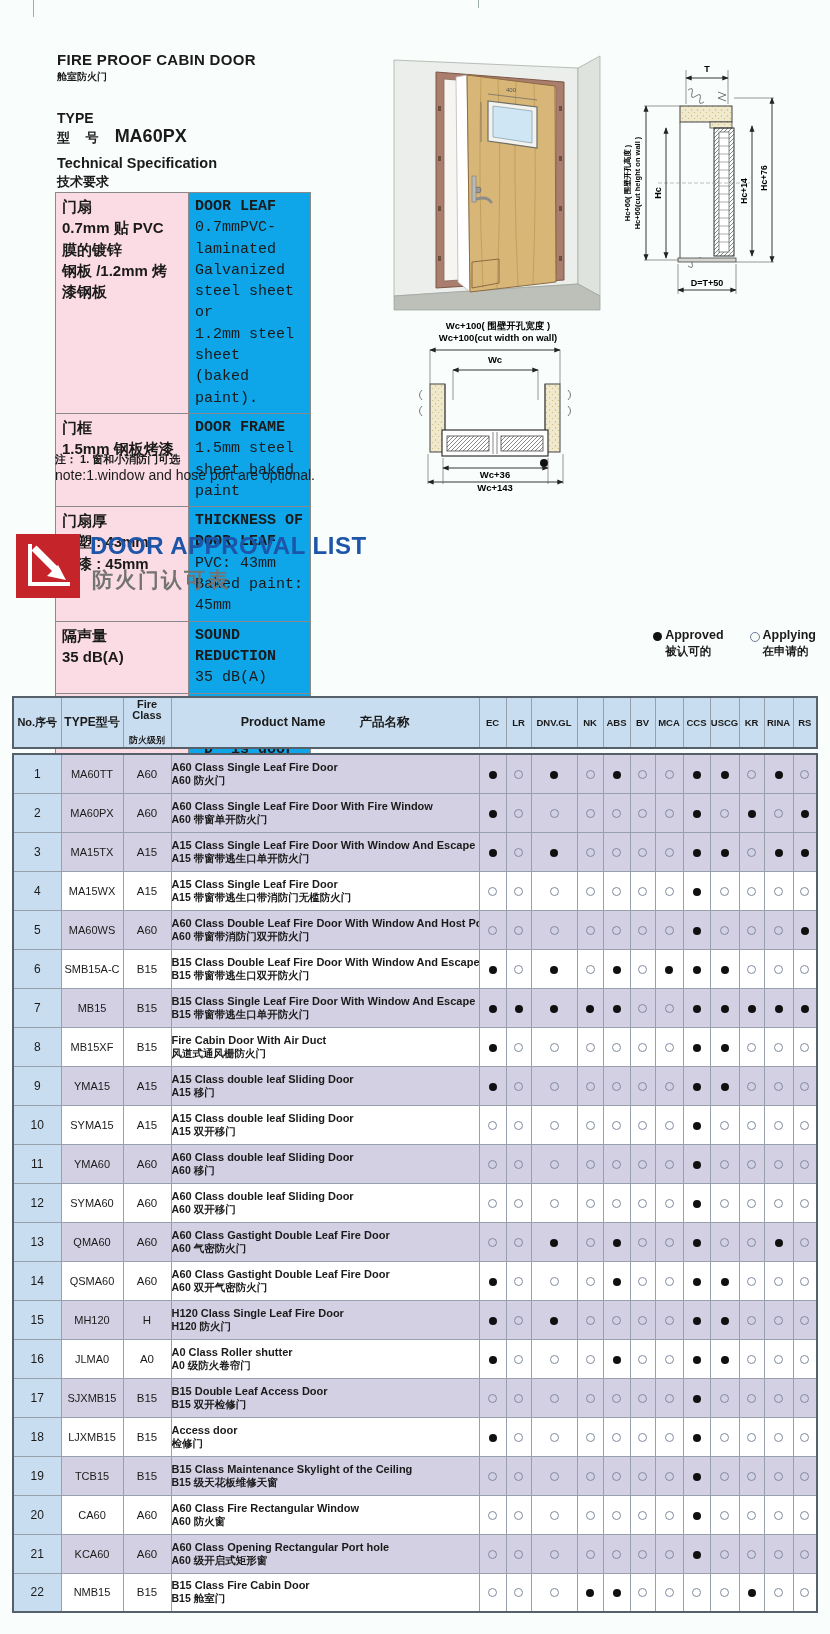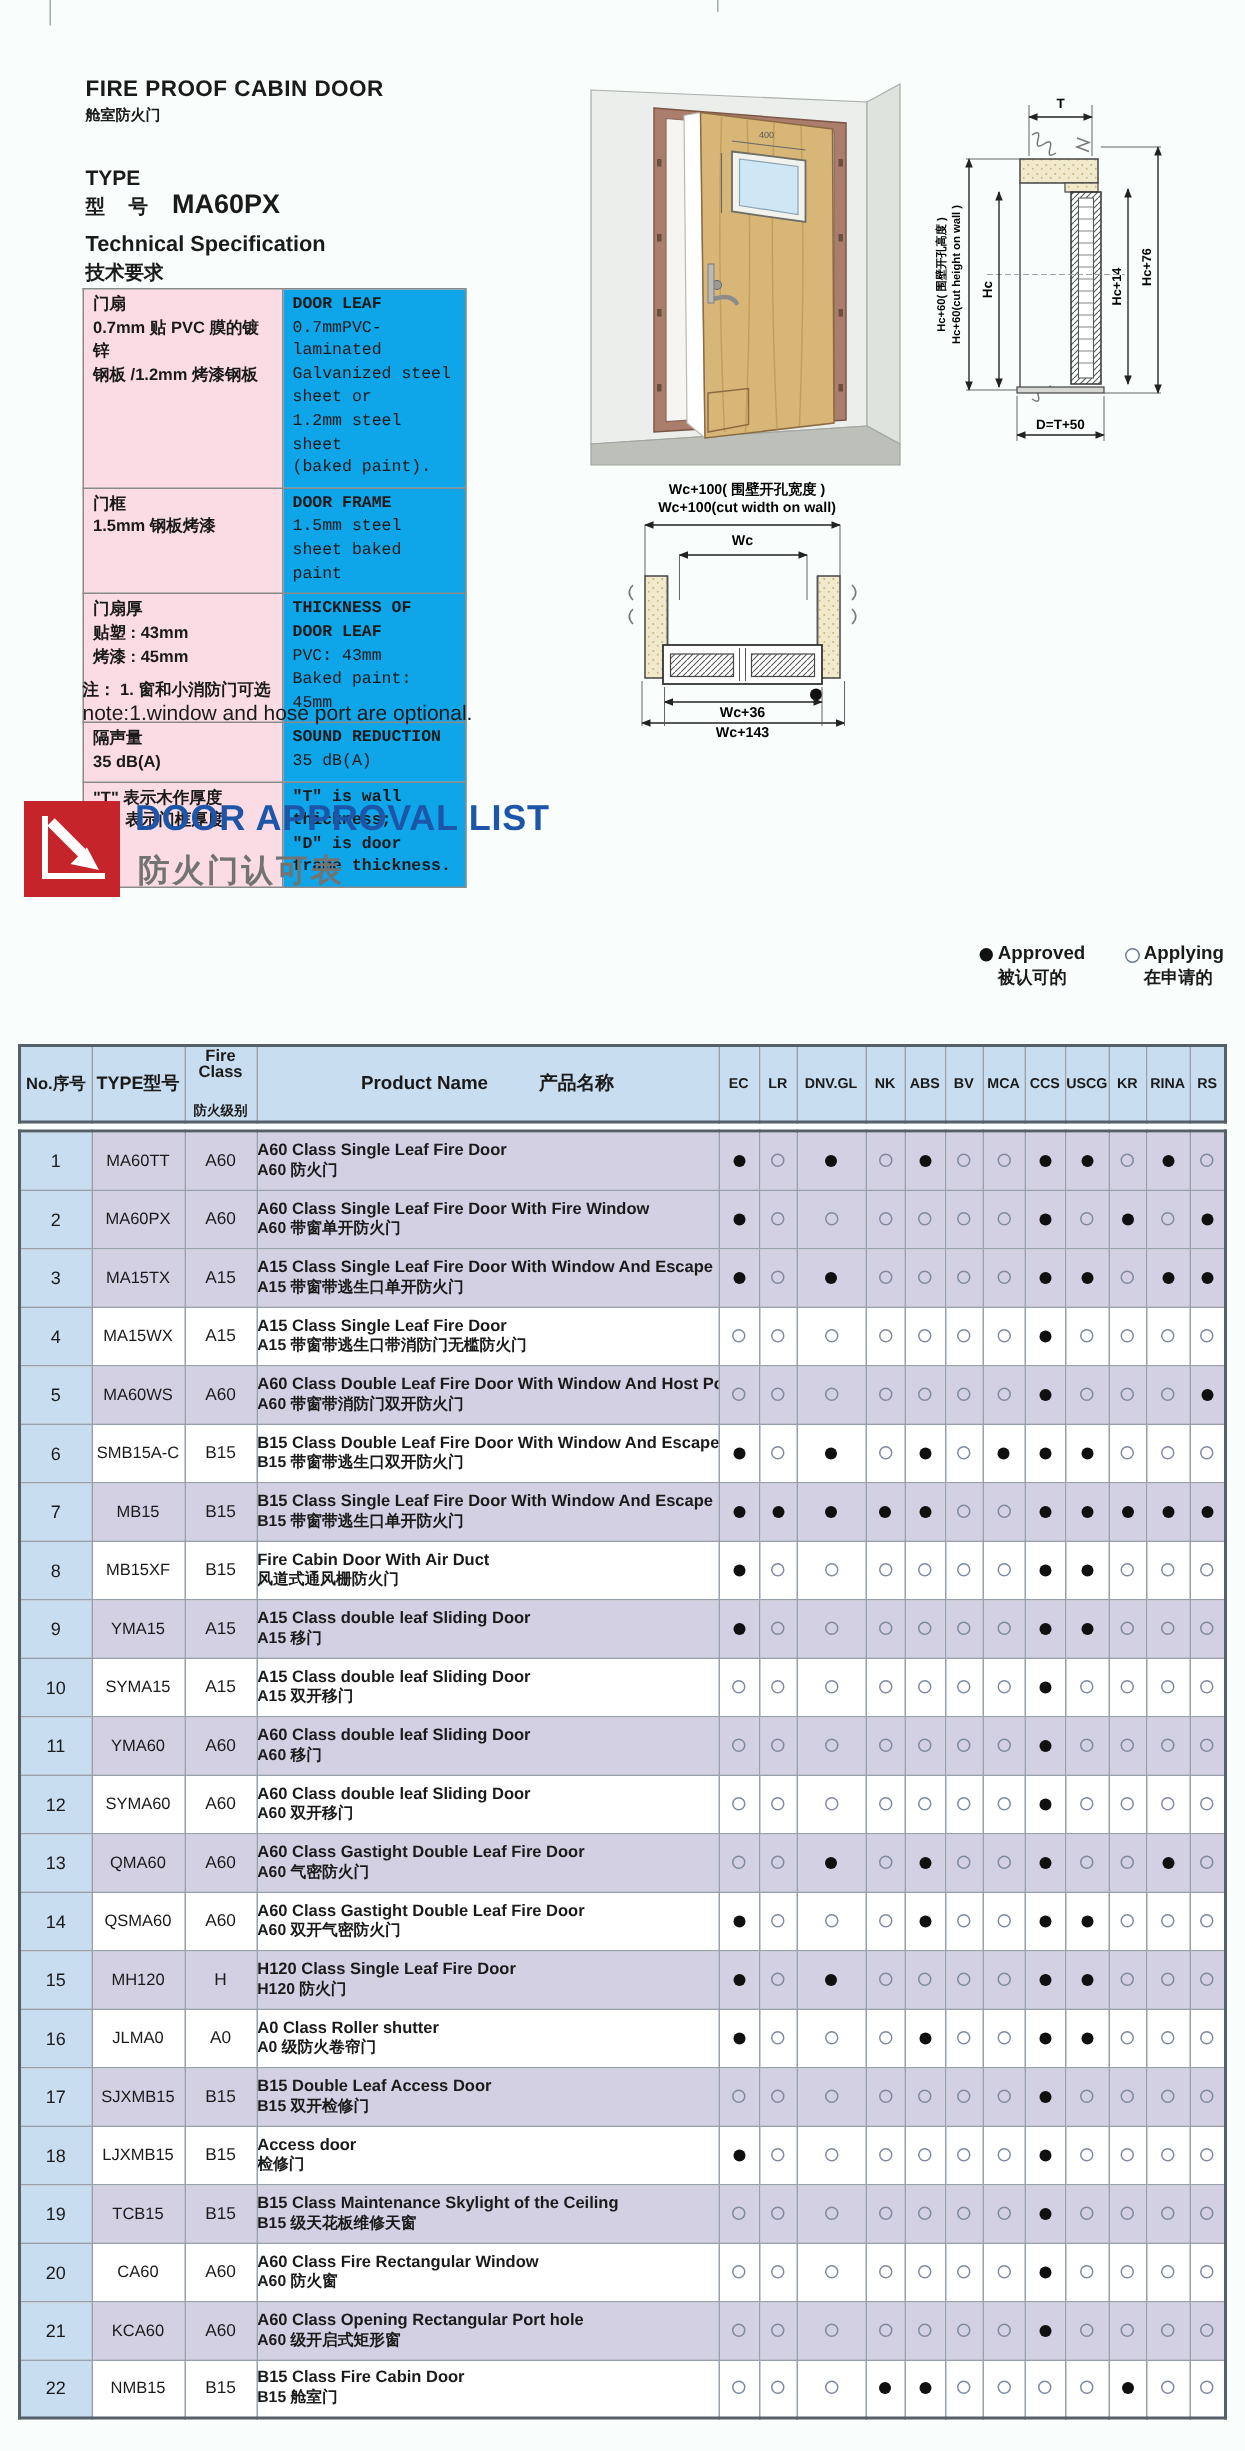--- a/index.html
+++ b/index.html
@@ -7,21 +7,21 @@
   #page{position:relative;width:830px;height:1634px;background:#f9fdfb;overflow:hidden;}
   .abs{position:absolute;}
   .tick{position:absolute;background:#9db0a8;}
   
   .h-en{font-size:15px;font-weight:bold;letter-spacing:.3px;}
   .h-zh{font-size:10px;font-weight:bold;}
   .type-row{display:flex;align-items:flex-end;gap:10px;}
   .type-zh{font-size:13px;font-weight:bold;letter-spacing:6px;}
   .type-val{font-size:18px;font-weight:bold;}
   .spec-table{position:absolute;left:55px;top:192px;width:256px;border:1.5px solid #6d6d6d;border-collapse:collapse;table-layout:fixed;}
-  .spec-table td{border:1px solid #8a8a8a;vertical-align:top;padding:3px 6px 4px 6px;font-size:11px;line-height:1.42;margin-top:12px;}
+  .spec-table td{border:1px solid #8a8a8a;vertical-align:top;padding:3px 6px 4px 6px;font-size:15px;line-height:1.42;margin-top:12px;}
   .spec-zh{background:#fbdce4;width:120px;}
   .spec-en{background:#0ea5e9;font-family:Liberation Mono, monospace;}
   .cell-head{font-weight:bold;white-space:pre-line;}
   .cell-body{white-space:pre-line;}
   .spec-zh .cell-body{font-weight:bold;}
   .note1{font-size:11px;font-weight:bold;}
   .note2{font-size:14px;text-align:right;}
   
   .logo{position:absolute;left:16px;top:534px;width:64px;height:64px;}
   .big-title{position:absolute;left:90px;top:532px;font-size:24px;font-weight:bold;color:#1d55a8;letter-spacing:.5px;}

